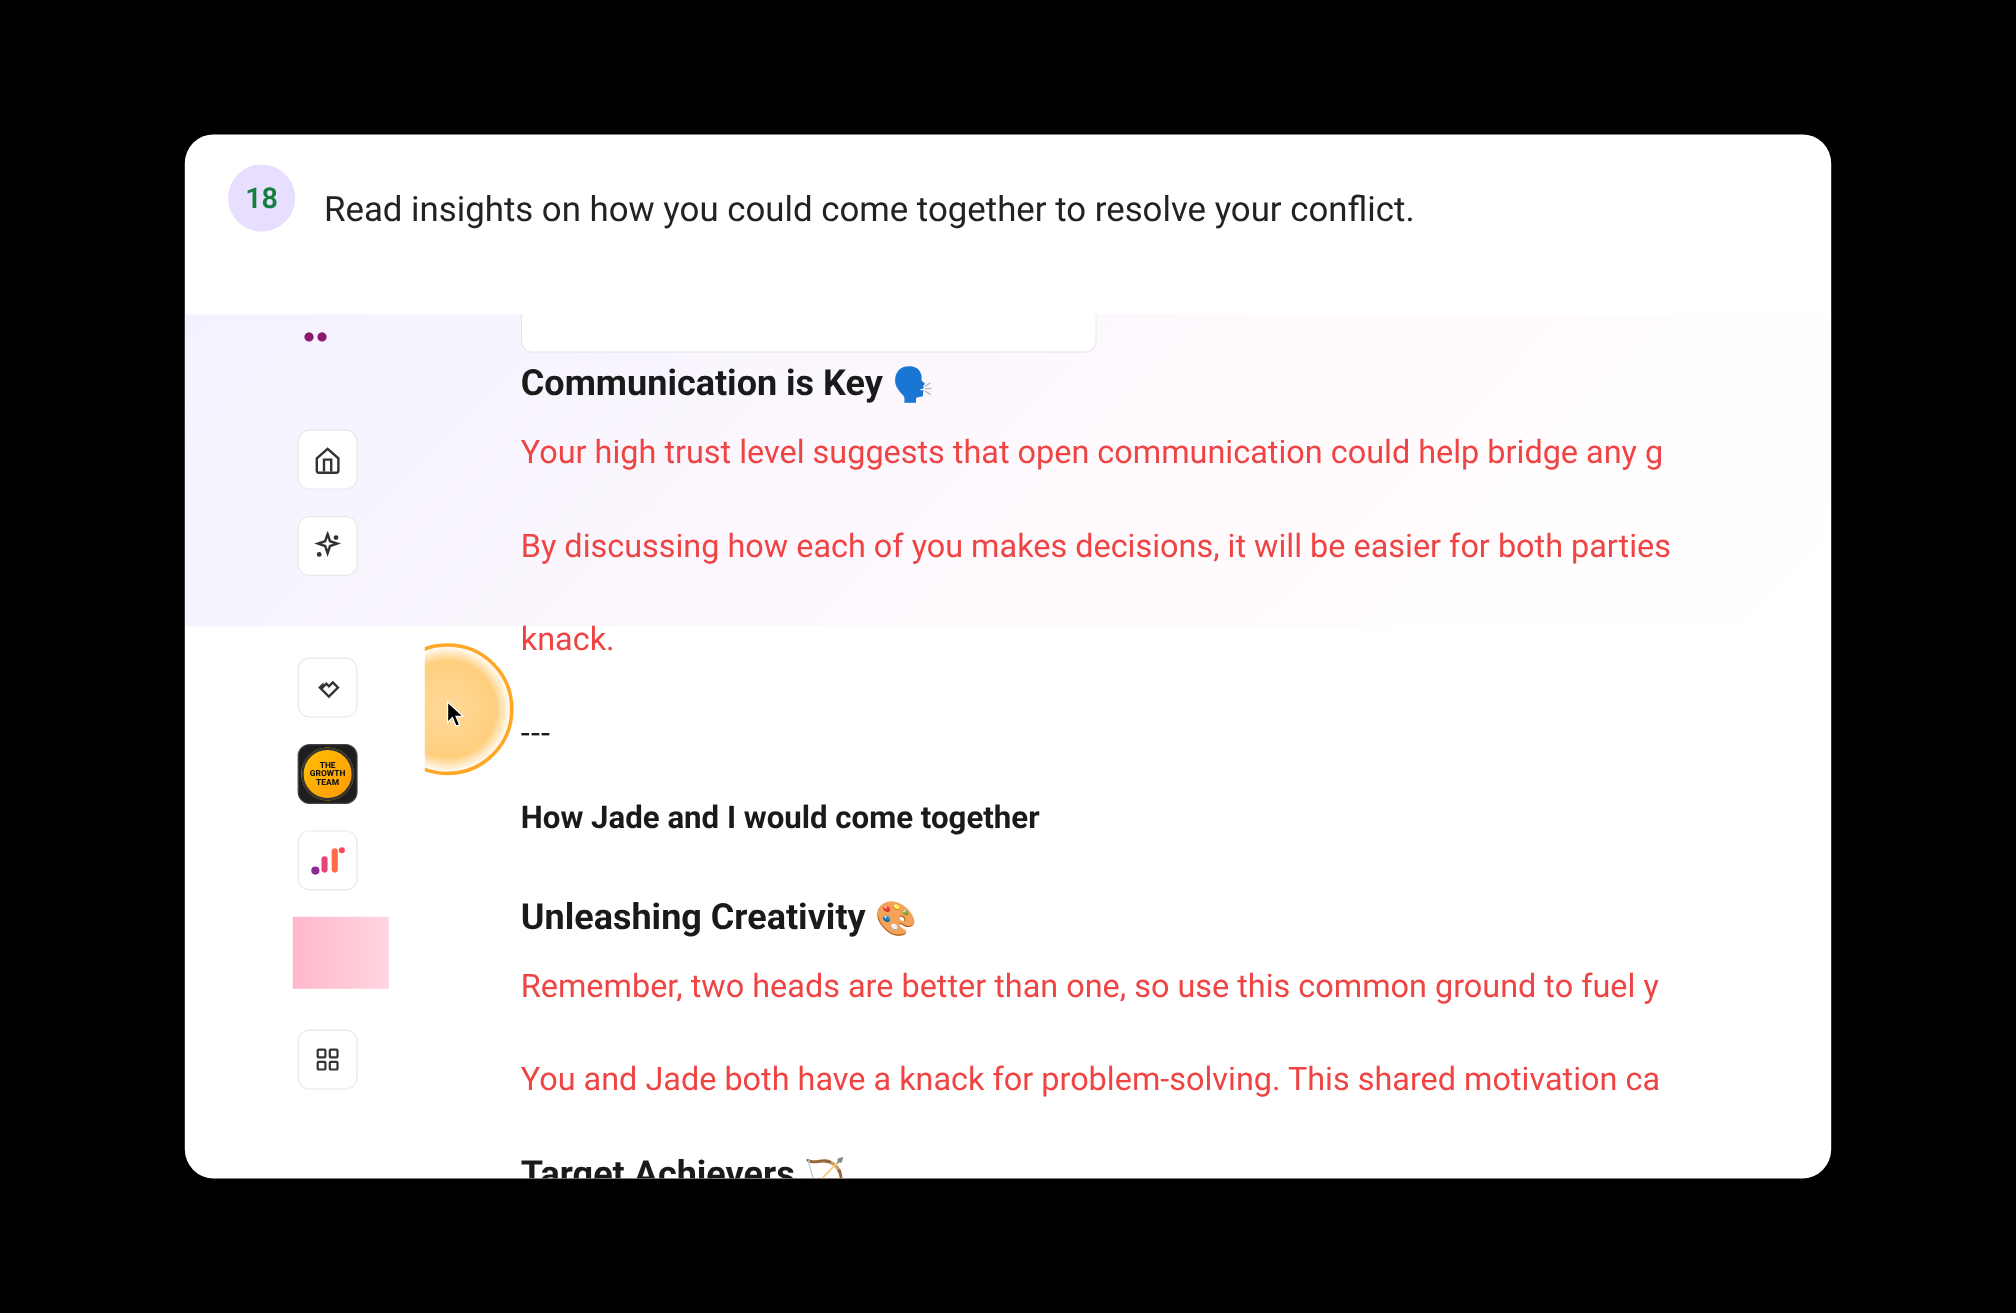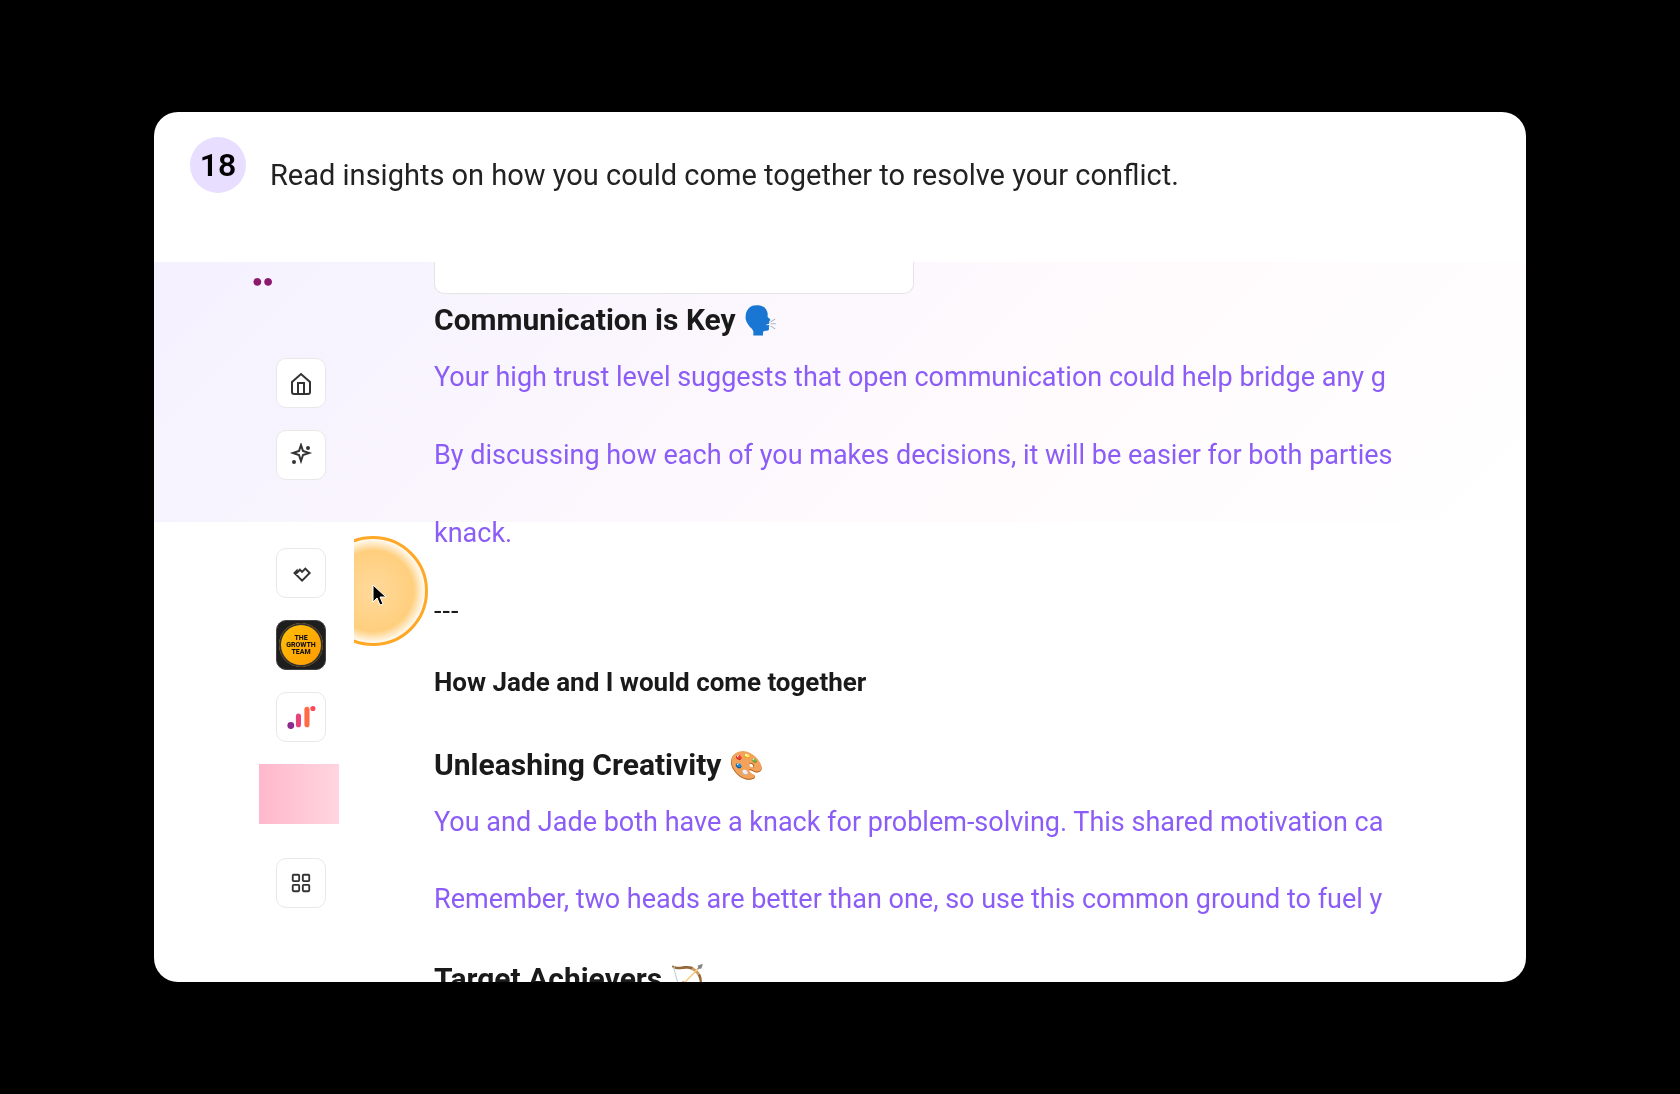--- a/index.html
+++ b/index.html
@@ -30,23 +30,23 @@
       display: flex;
       align-items: center;
       padding: 24px 36px 32px 36px;
       gap: 24px;
     }
     .step-badge {
       width: 56px;
       height: 56px;
       border-radius: 50%;
       background: #e8deff;
-      color: #000000;
+      color: #15803d;
       font-weight: 600;
-      font-size: 32px;
+      font-size: 24px;
       display: flex;
       align-items: center;
       justify-content: center;
       flex-shrink: 0;
     }
     .header-text {
       font-size: 29px;
       color: #222;
       line-height: 1.3;
       margin-top: 21px;
@@ -93,21 +93,20 @@
     }
     
     .sidebar {
       width: 200px;
       padding: 96px 0 18px 94px;
       display: flex;
       flex-direction: column;
       gap: 22px;
       position: relative;
       flex-shrink: 0;
-      align-items: center;
     }
     .nav-item {
       width: 50px;
       height: 50px;
       border: 1px solid #e8e8e8;
       border-radius: 10px;
       background: #fff;
       display: flex;
       align-items: center;
       justify-content: center;
@@ -168,21 +167,21 @@
       font-size: 30px;
       font-weight: 700;
       color: #1a1a1a;
       margin-bottom: 20px;
       display: flex;
       align-items: flex-end;
       gap: 8px;
     }
     .body-text {
       font-size: 27px;
-      color: #8b5cf6;
+      color: #ef4444;
       line-height: 1.55;
       margin-bottom: 36px;
       white-space: nowrap;
     }
     .divider-text {
       font-size: 27px;
       color: #1a1a1a;
       margin-bottom: 40px;
       letter-spacing: 1px;
     }
@@ -294,22 +293,22 @@
         <path d="M1 1 L1 18 L5 14 L8 21 L11 20 L8 13 L14 13 Z" fill="#000" stroke="#fff" stroke-width="1"></path>
       </svg>
 
       <div class="heading-2">How Jade and I would come together</div>
 
       <div class="block">
         <div class="section-title">
           <span>Unleashing Creativity</span>
           <span class="emoji">🎨</span>
         </div>
+        <div class="body-text">Remember, two heads are better than one, so use this common ground to fuel y</div>
         <div class="body-text">You and Jade both have a knack for problem-solving. This shared motivation ca</div>
-        <div class="body-text">Remember, two heads are better than one, so use this common ground to fuel y</div>
       </div>
 
       <div class="block">
         <div class="section-title">
           <span>Target Achievers</span>
           <span class="emoji">🏹</span>
         </div>
 
       </div>
     </div>

